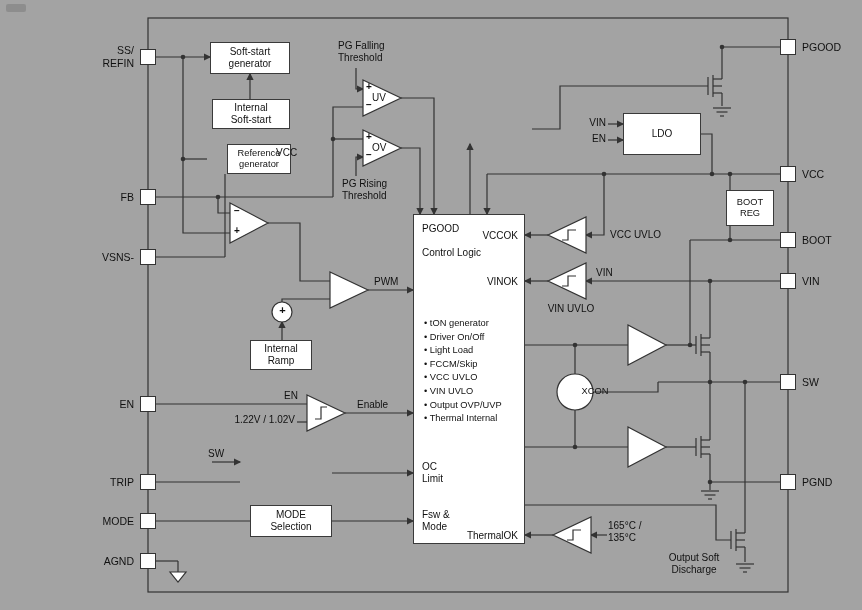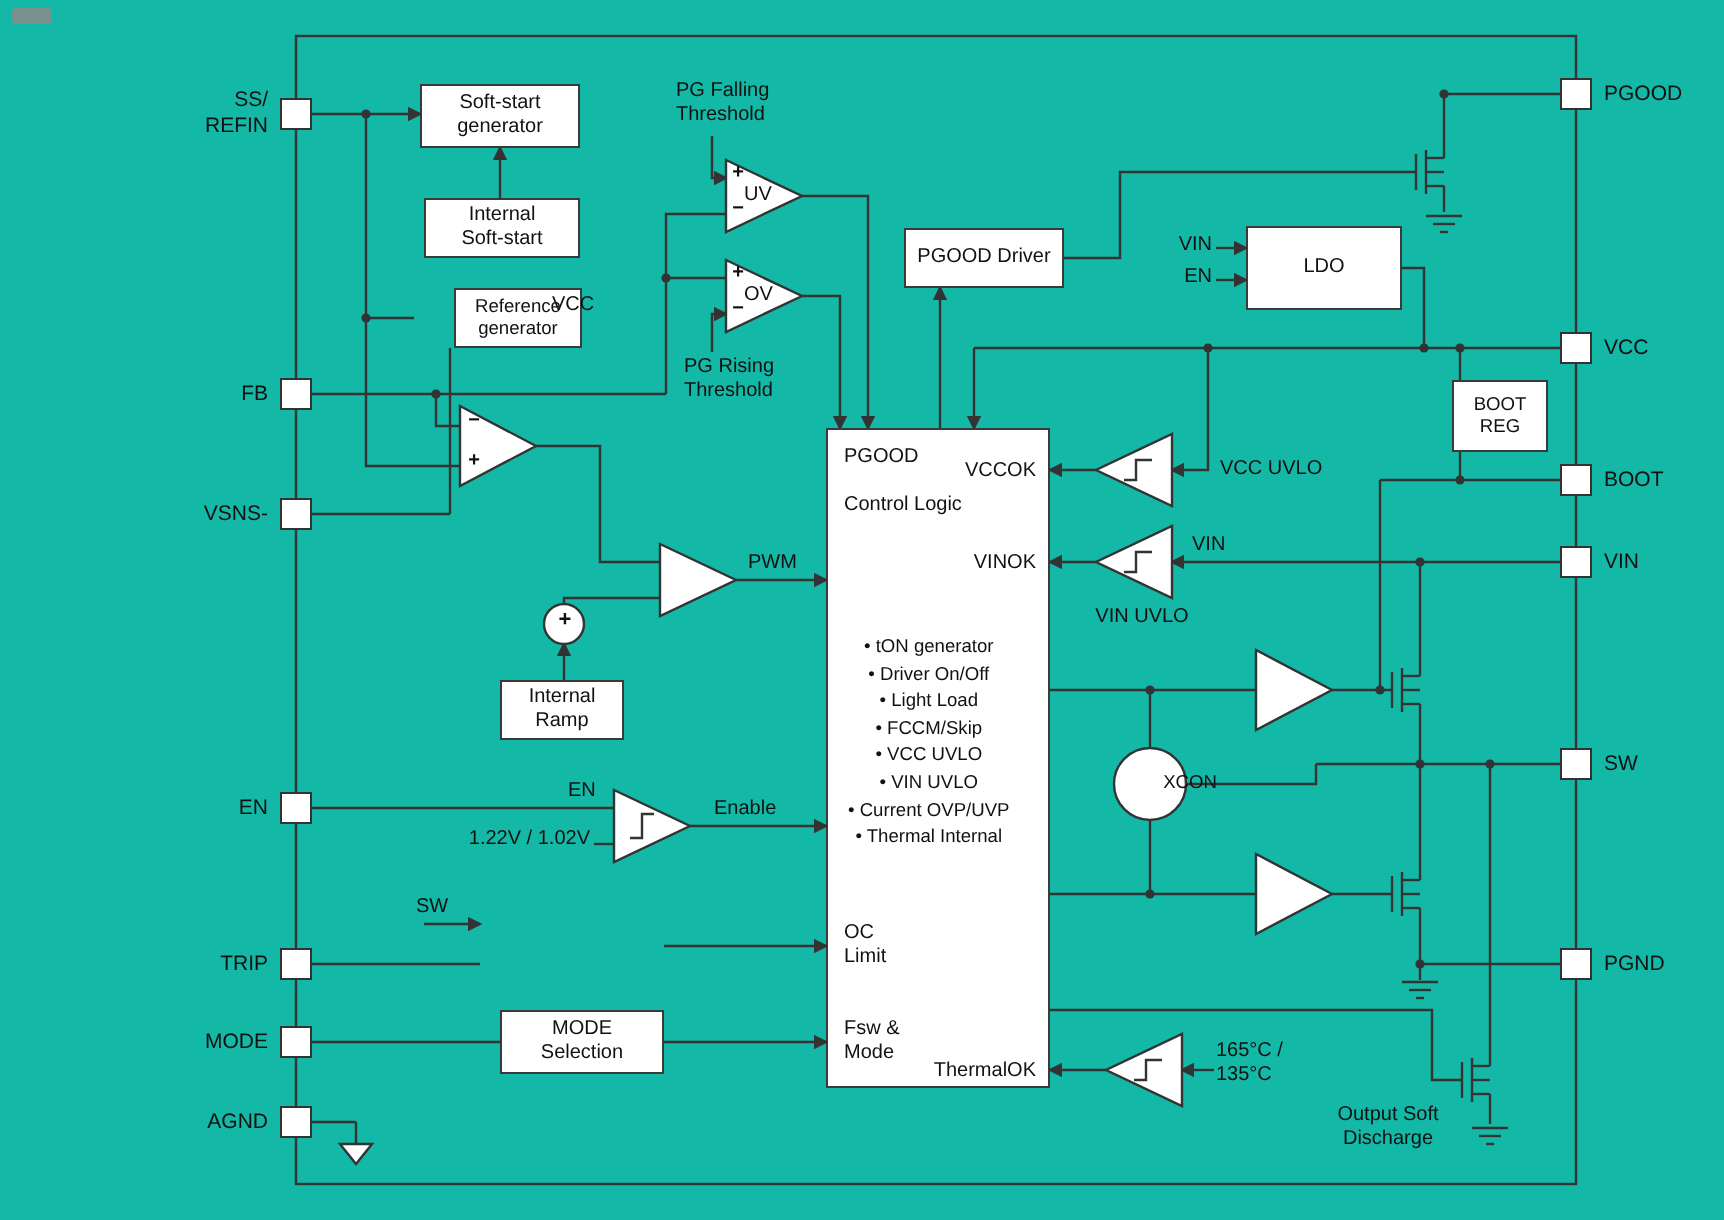--- a/index.html
+++ b/index.html
@@ -1,32 +1,32 @@
 <!DOCTYPE html>
 <html><head>
 <meta charset="utf-8">
 <style>
   body{margin:0;background:#fff;font-family:"Liberation Sans","DejaVu Sans",sans-serif;}
-  #stage{position:relative;width:862px;height:610px;background:#14b8a6;overflow:hidden;color:#111;}
+  #stage{position:relative;width:862px;height:610px;background:#a3a3a3;overflow:hidden;color:#111;}
   #stage svg{position:absolute;left:0;top:0;}
   .w{stroke:#333;stroke-width:1.2;fill:none;stroke-linejoin:miter;stroke-linecap:butt;}
   .shape{stroke:#333;stroke-width:1.2;fill:#fff;}
   .dot{fill:#333;stroke:none;}
   .box{position:absolute;border:1.2px solid #3a3a3a;background:#fff;display:flex;align-items:center;justify-content:center;
        text-align:center;white-space:pre-line;font-size:10px;line-height:1.18;box-sizing:border-box;}
   .bigbox{position:absolute;border:1.2px solid #3a3a3a;background:#fff;box-sizing:border-box;}
   .lbl{position:absolute;font-size:10px;line-height:1.2;white-space:pre-line;}
   .r{text-align:right;}
   .c{text-align:center;}
   .small{font-size:9.3px;margin-left:20px;}
   .pin{position:absolute;width:16px;height:16px;border:1.4px solid #333;background:#fff;box-sizing:border-box;}
   .pinlbl{font-size:10.5px;}
   .sign{position:absolute;font-size:10px;font-weight:bold;width:10px;text-align:center;line-height:10px;}
   .cl-item{position:absolute;font-size:10px;white-space:pre-line;line-height:1.2;}
-  .bullets{position:absolute;left:10px;top:102px;font-size:9.3px;line-height:13.6px;text-align:center;}
+  .bullets{position:absolute;left:10px;top:102px;font-size:9.3px;line-height:13.6px;}
   .bullet::before{content:"•  ";}
   .artifact{position:absolute;left:6px;top:4px;width:20px;height:8px;background:#8a8a8a;border-radius:2px;opacity:.85;}
 </style>
 </head>
 <body>
 
 <div id="stage">
   <div class="artifact"></div>
 
   <svg width="862" height="610">
@@ -225,42 +225,41 @@
   <div class="lbl pinlbl" style="left:802px;top:275px;width:72px">VIN</div>
   <div class="lbl pinlbl" style="left:802px;top:376px;width:72px">SW</div>
   <div class="lbl pinlbl" style="left:802px;top:476px;width:72px">PGND</div>
 
   <div class="box" style="left:210px;top:42px;width:80px;height:32px">Soft-start
 generator</div>
   <div class="box" style="left:212px;top:99px;width:78px;height:30px">Internal
 Soft-start</div>
   <div class="box small" style="left:207px;top:144px;width:64px;height:30px">Reference
 generator</div>
-  <div class="box" style="left:452px;top:114px;width:80px;height:30px">PGOOD Driver</div>
   <div class="box" style="left:623px;top:113px;width:78px;height:42px">LDO</div>
   <div class="box small" style="left:706px;top:190px;width:48px;height:36px">BOOT
 REG</div>
   <div class="box" style="left:250px;top:340px;width:62px;height:30px">Internal
 Ramp</div>
   <div class="box" style="left:250px;top:505px;width:82px;height:32px">MODE
 Selection</div>
 
   <div class="bigbox" style="left:413px;top:214px;width:112px;height:330px">
     <div class="cl-item" style="left:8px;top:8px">PGOOD</div>
     <div class="cl-item" style="right:6px;top:15px">VCCOK</div>
     <div class="cl-item" style="left:8px;top:32px">Control Logic</div>
     <div class="cl-item" style="right:6px;top:61px">VINOK</div>
     <div class="bullets">
         <div class="bullet">tON generator</div>
         <div class="bullet">Driver On/Off</div>
         <div class="bullet">Light Load</div>
         <div class="bullet">FCCM/Skip</div>
         <div class="bullet">VCC UVLO</div>
         <div class="bullet">VIN UVLO</div>
-        <div class="bullet">Current OVP/UVP</div>
+        <div class="bullet">Output OVP/UVP</div>
         <div class="bullet">Thermal Internal</div>
       </div>
     <div class="cl-item" style="left:8px;top:246px">OC
 Limit</div>
     <div class="cl-item" style="left:8px;top:294px">Fsw &amp;
 Mode</div>
     <div class="cl-item" style="right:6px;top:315px">ThermalOK</div>
   </div>
 
   <div class="lbl" style="left:276px;top:147px;width:30px">VCC</div>

